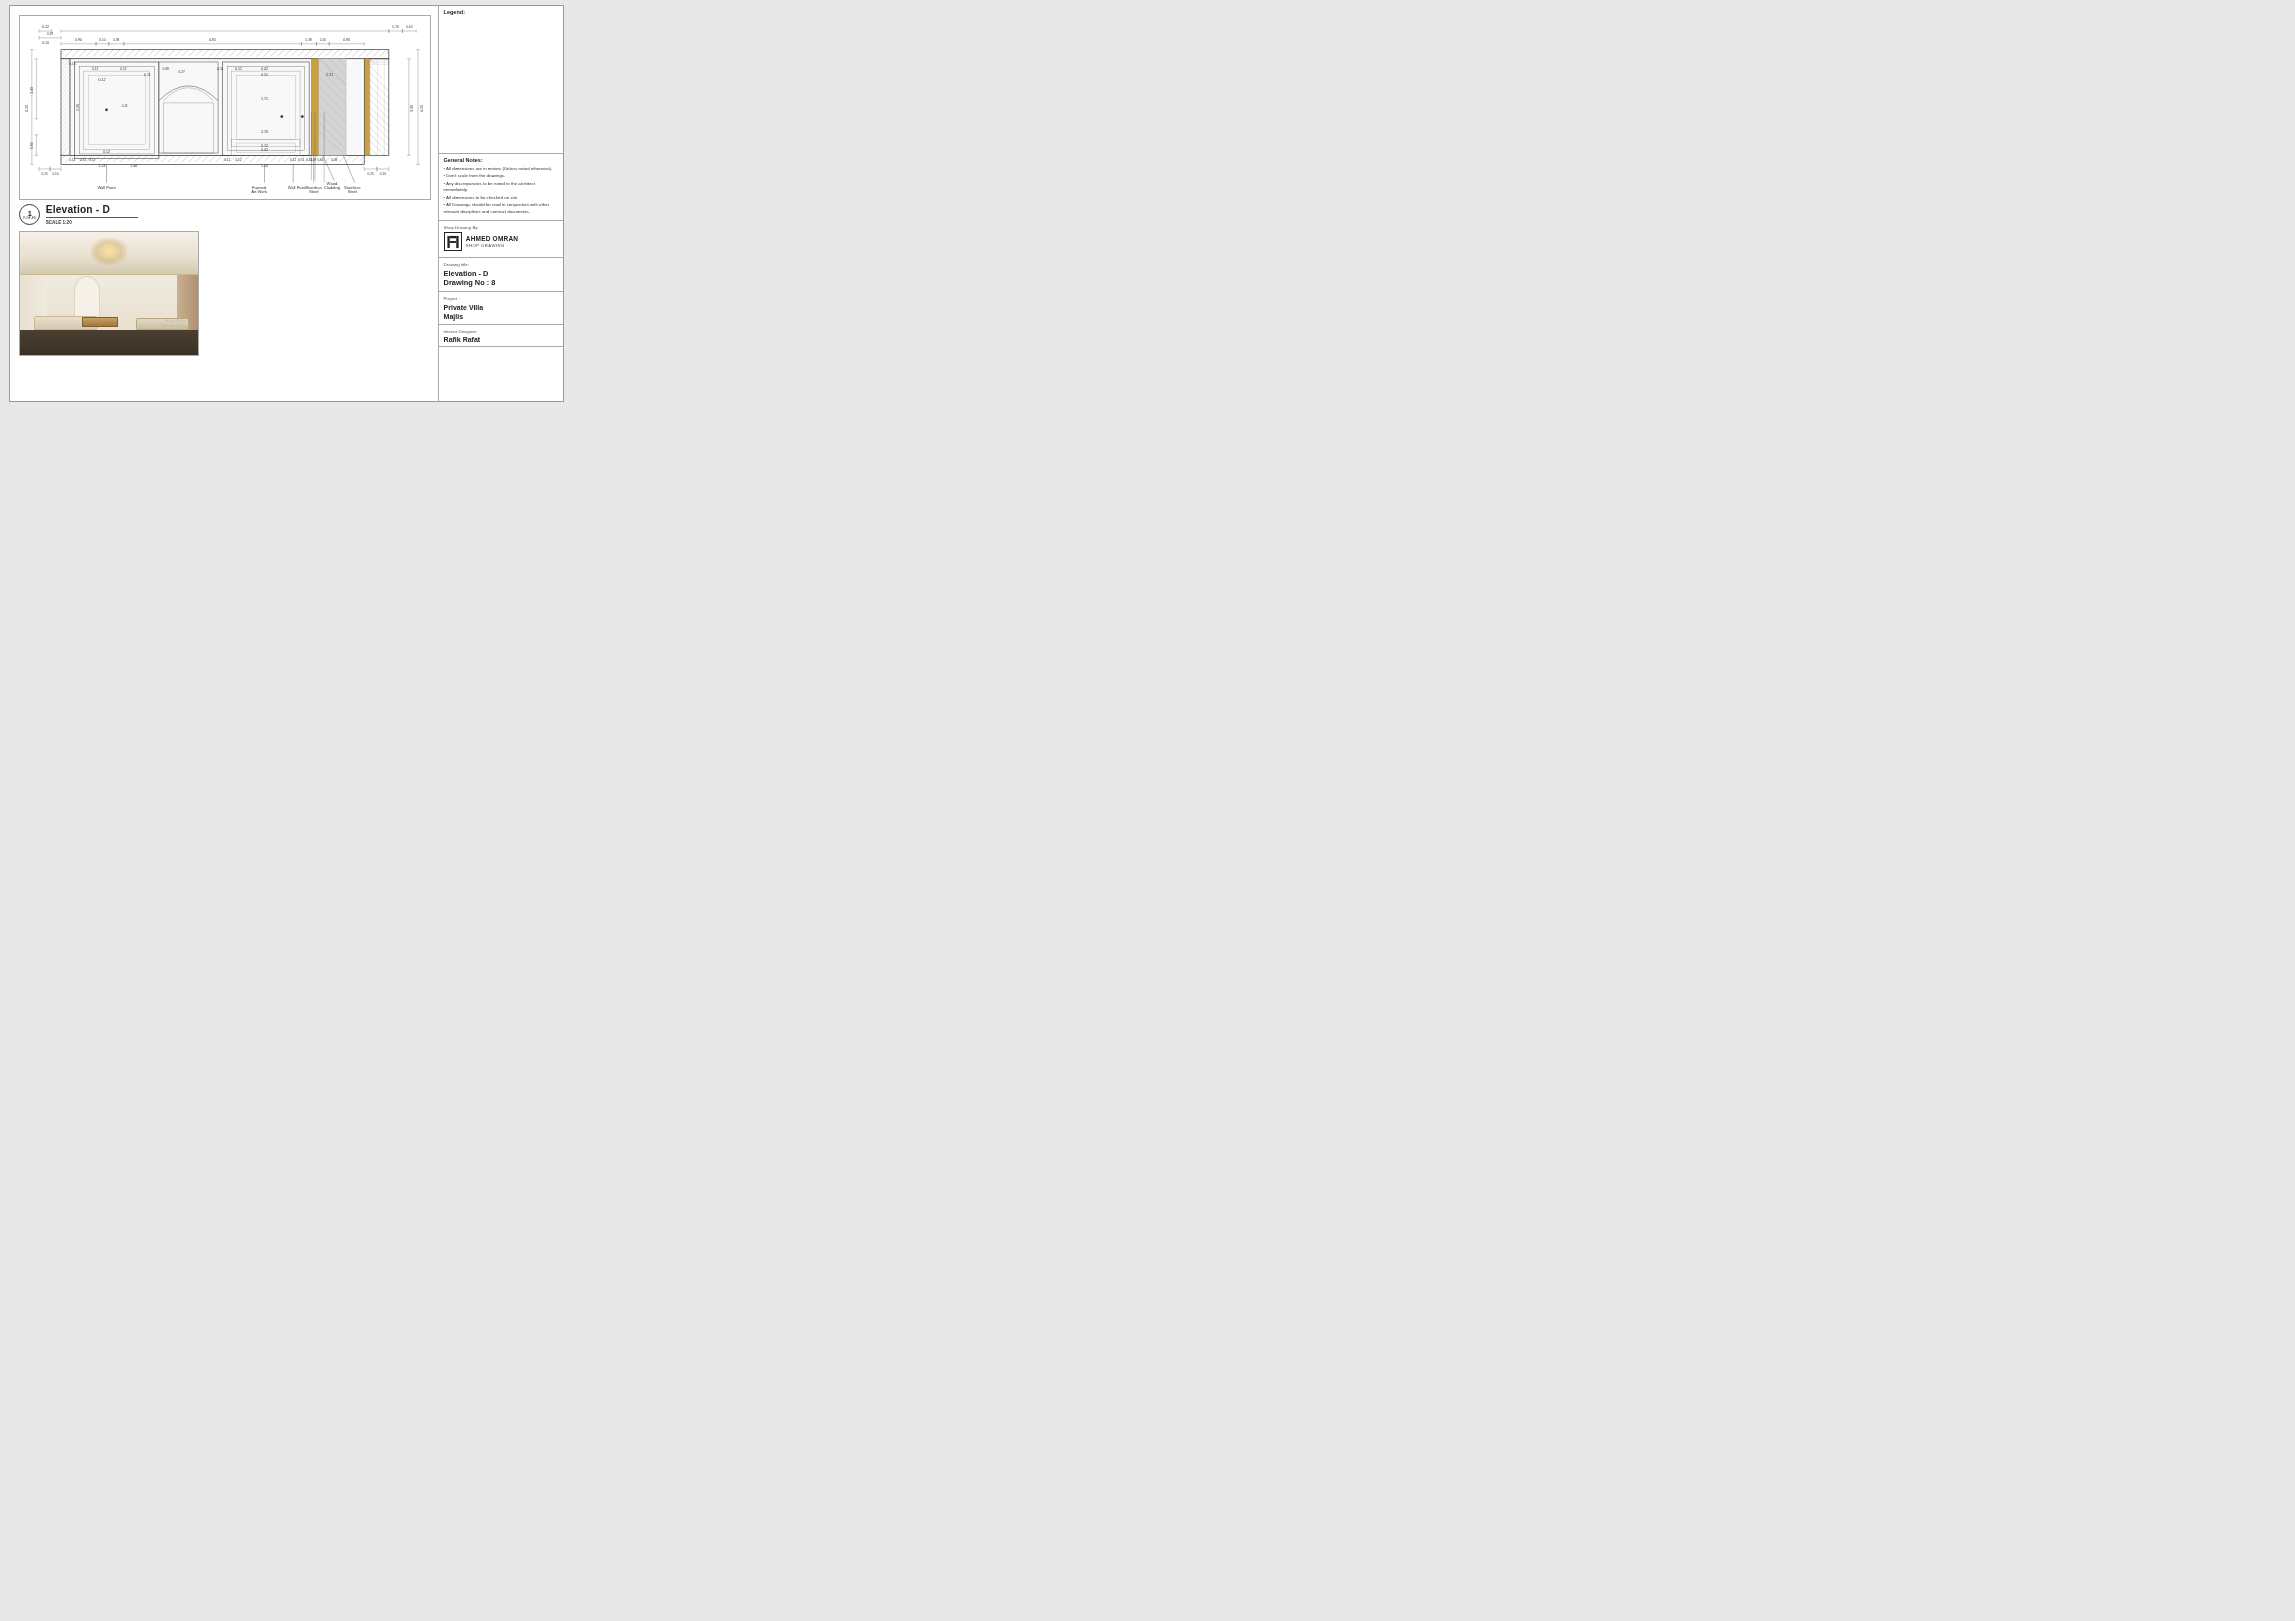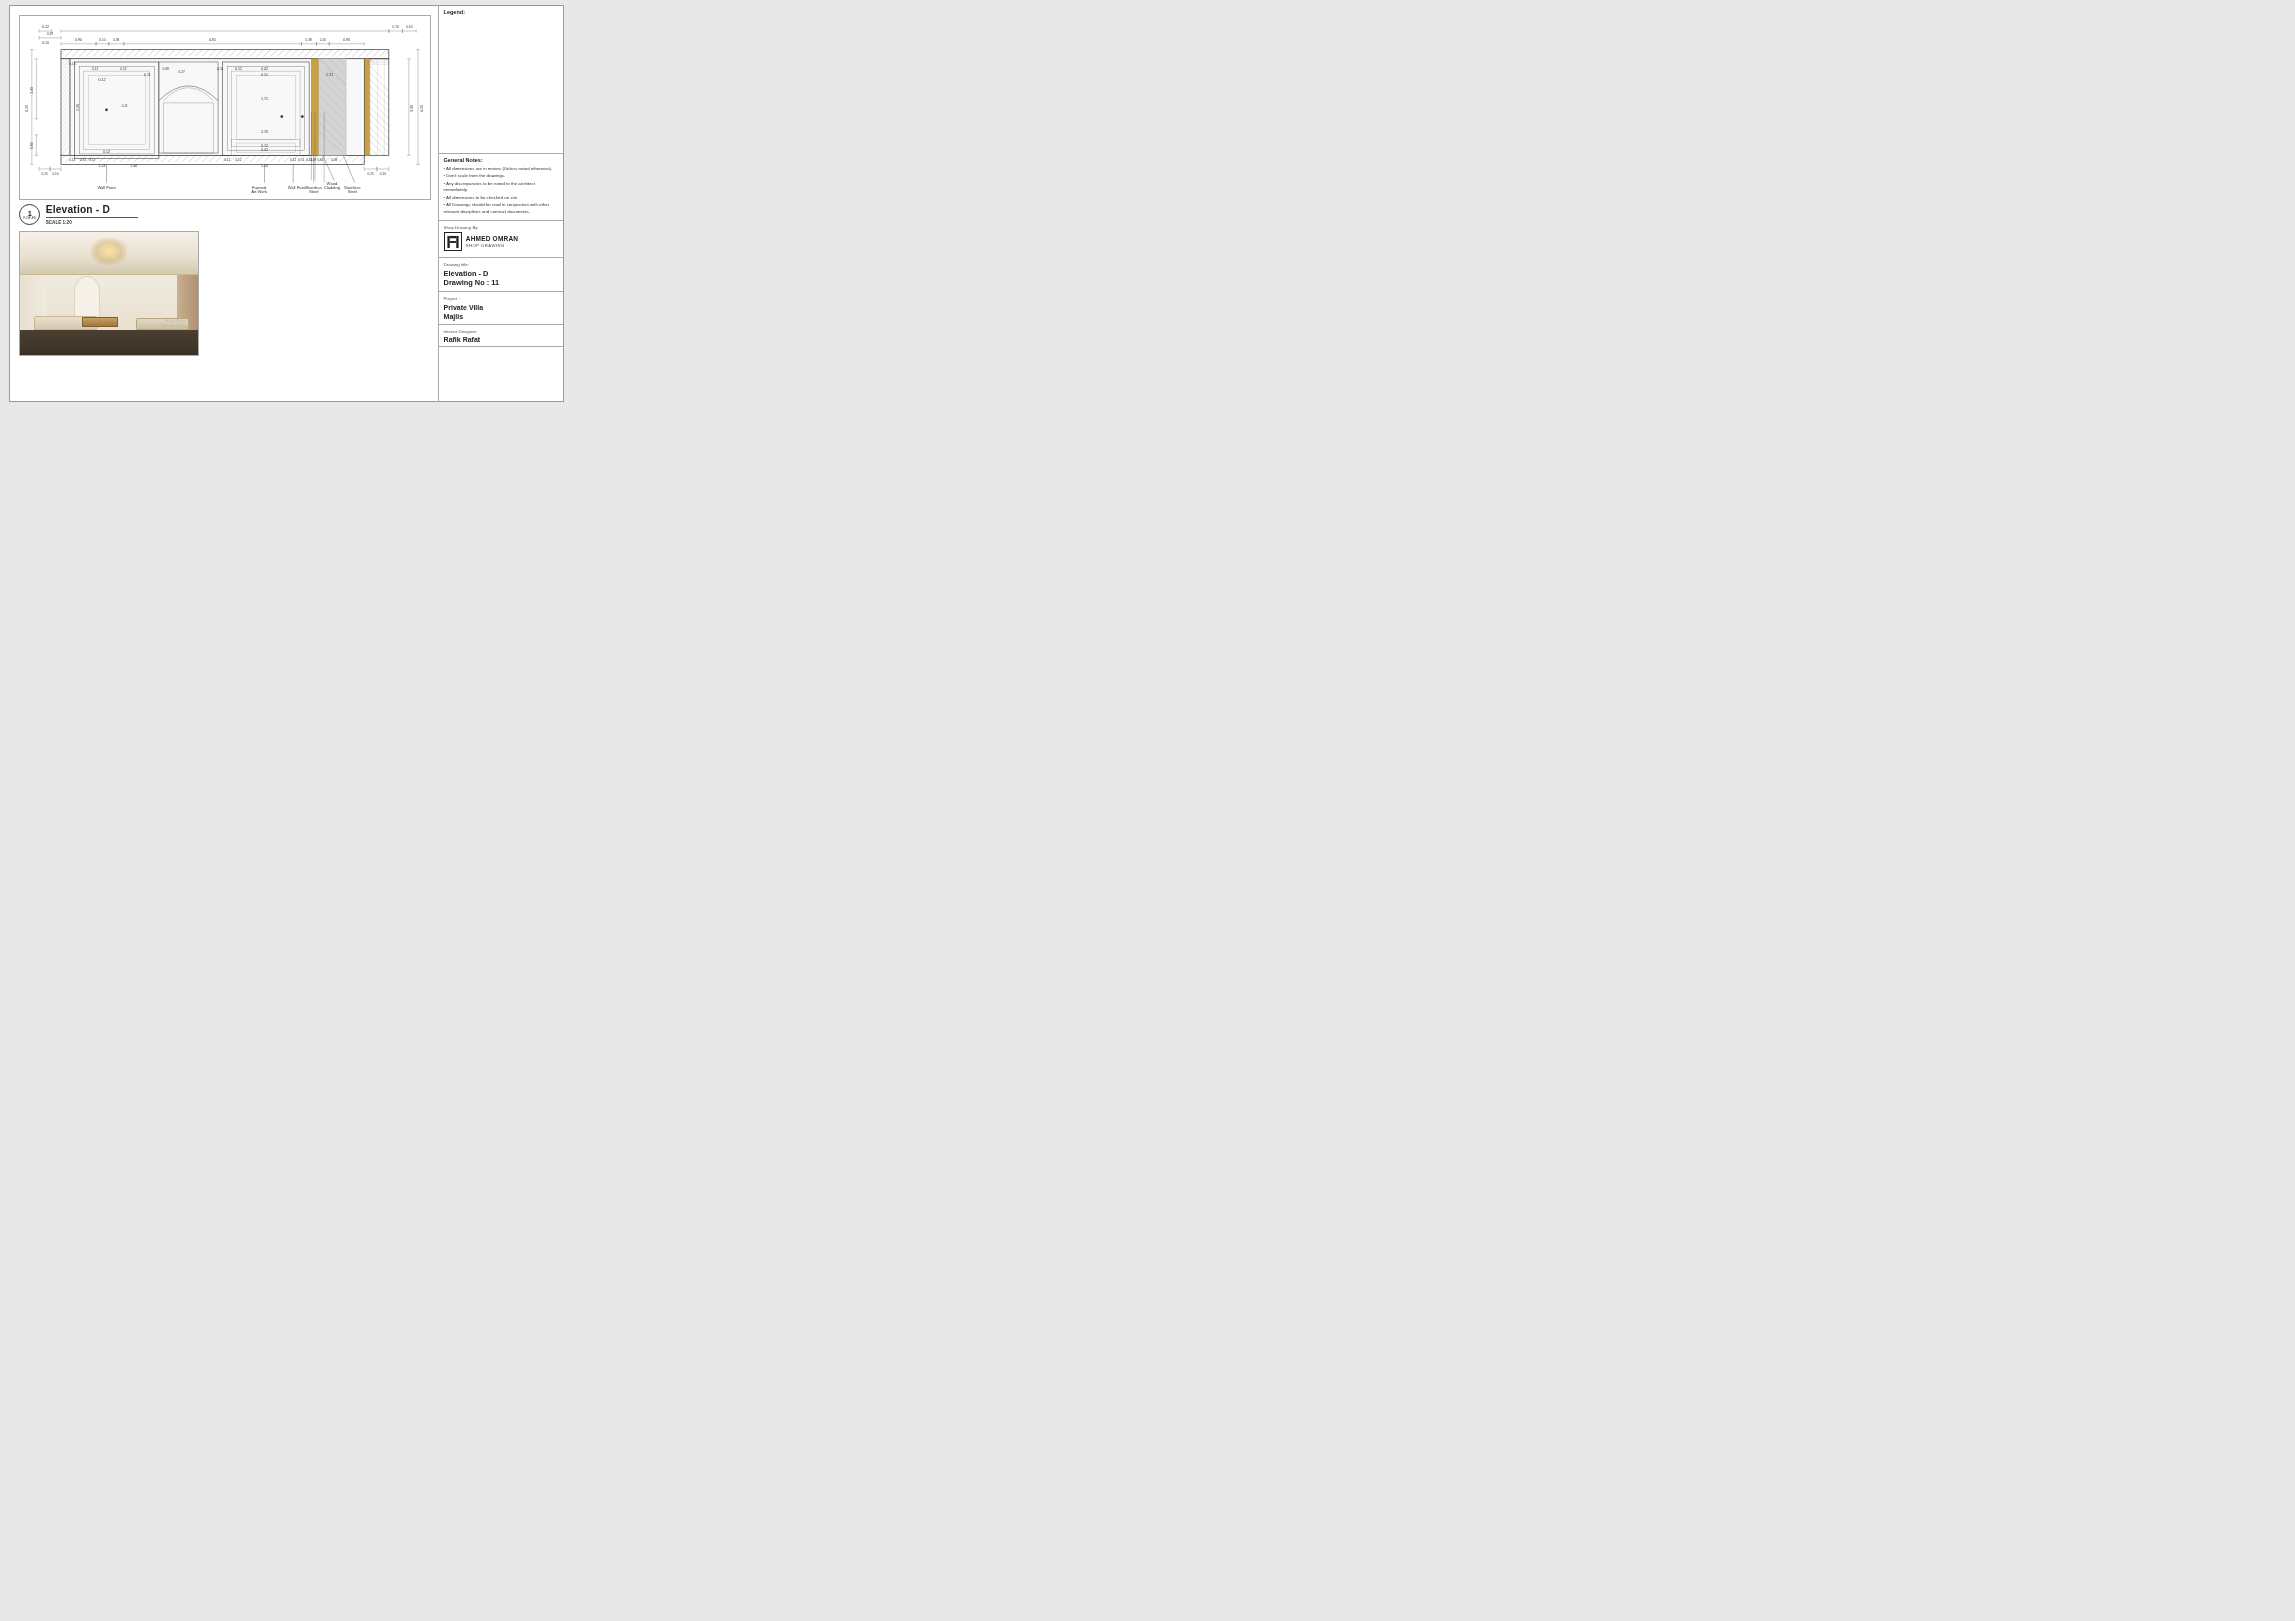--- a/index.html
+++ b/index.html
@@ -794,21 +794,21 @@
           <span class="logo-name">AHMED OMRAN</span>
           <span class="logo-subtitle">SHOP DRAWING</span>
         </div>
       </div>
     </div>
 
     <div class="rp-section">
       <div class="rp-drawing-title-label">Drawing title:</div>
       <div class="rp-drawing-title-value">
         <span>Elevation - D</span><br>
-        <span>Drawing No : 11</span>
+        <span>Drawing No : 8</span>
       </div>
     </div>
 
     <div class="rp-section">
       <div class="rp-project-label">Project :</div>
       <div class="rp-project-value">
         Private Villa<br>Majlis
       </div>
     </div>
 

